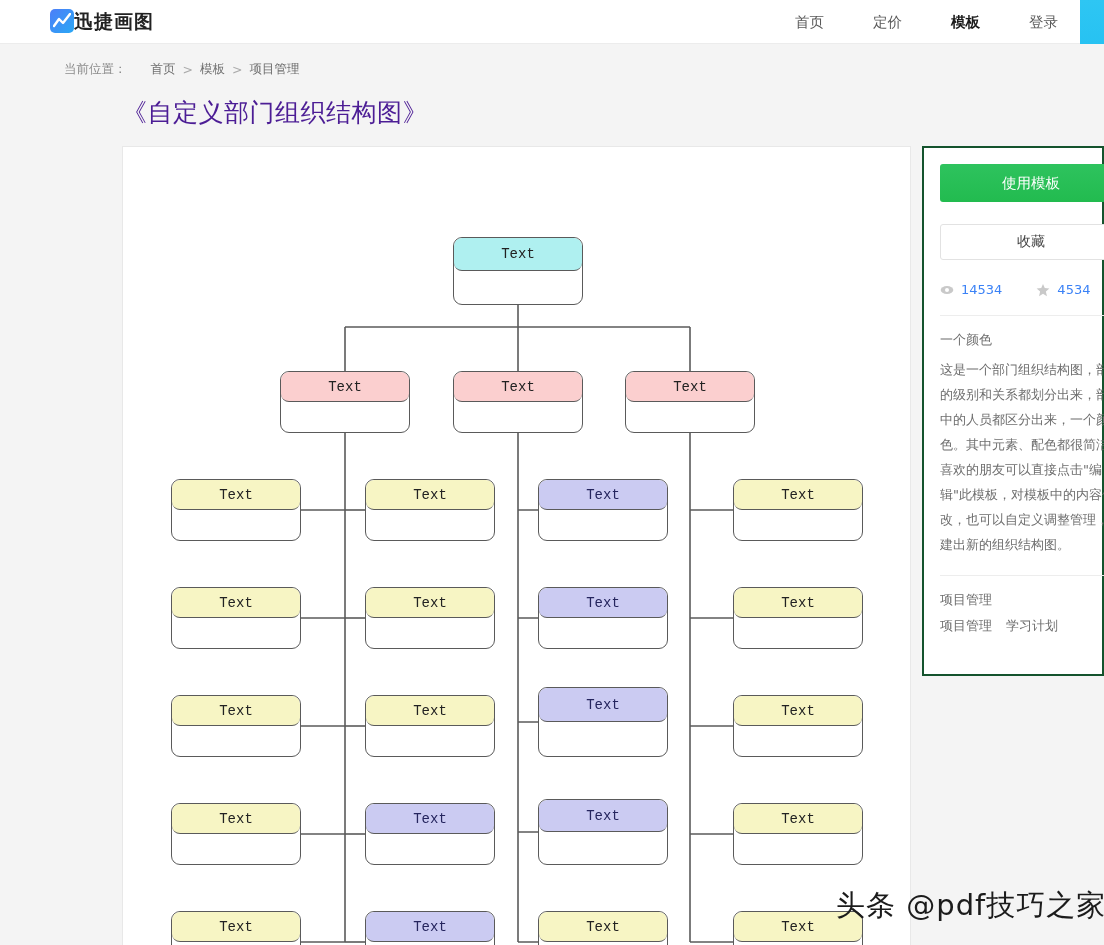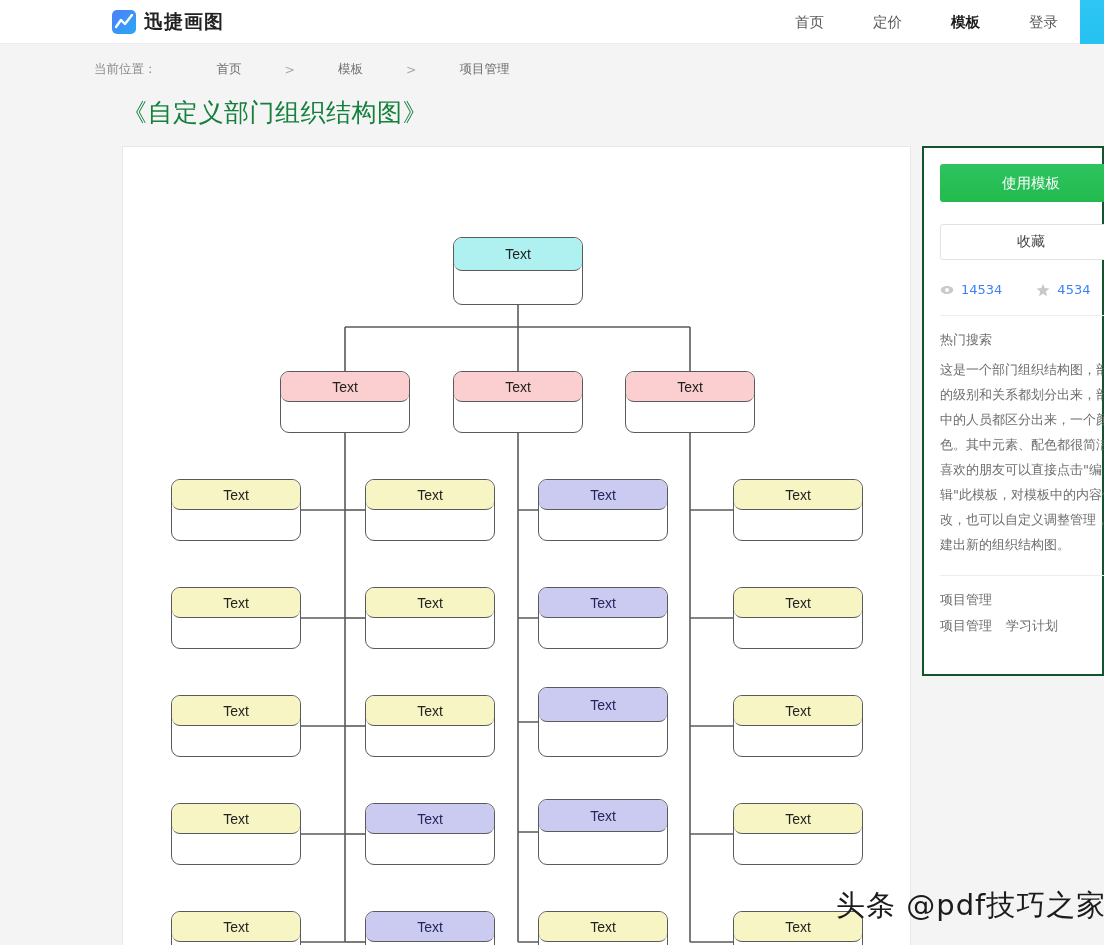--- a/index.html
+++ b/index.html
@@ -14,23 +14,22 @@
   
   .header {
     position: relative;
     height: 44px;
     background: #ffffff;
     border-bottom: 1px solid #ececec;
     display: flex;
     align-items: center;
   }
   .brand {
-    display: flex; align-items: center;
-    margin-left: 112px;
-    gap: 8px;
+    display: flex; align-items: flex-start;
+    margin-left: 50px;
   }
   .brand-logo {
     width: 24px; height: 24px;
     border-radius: 5px;
     background: linear-gradient(135deg, #4d7ef8 0%, #2aa8f5 100%);
     position: relative;
     flex: none;
   }
   .brand-logo svg { position: absolute; left: 3px; top: 4px; }
   .brand-name {
@@ -56,37 +55,36 @@
   .nav-item.active { color: #1a1a1a; font-weight: bold; }
   .header-cta {
     position: absolute;
     right: 0; top: 0;
     width: 24px; height: 44px;
     background: linear-gradient(180deg, #2ec6f3 0%, #27c2f2 100%);
   }
 
   
   .breadcrumb {
-    margin: 17px 0 0 94px;
+    margin: 17px 0 0 64px;
     font-size: 12.5px;
     color: #8b8b8b;
     display: flex;
     align-items: center;
     font-family: "DejaVu Sans", sans-serif;
-    gap: 36px;
   }
   .crumb-label { margin-right: 24px; }
   .crumb-link { color: #6f6f6f; cursor: pointer; }
   .crumb-sep { margin: 0 7px; color: #aaa; }
 
   
   .page-title {
     margin: 18px 0 0 122px;
     font-size: 25px;
-    color: #15803d;
+    color: #4c1d95;
     font-weight: normal;
     letter-spacing: 0.5px;
     font-family: "DejaVu Sans", sans-serif;
   }
 
   
   .content {
     position: relative;
     margin-top: 17px;
     padding-left: 122px;
@@ -120,21 +118,21 @@
     border-radius: 9px;
     overflow: hidden;
   }
   .node-head {
     height: 50%;
     border-bottom: 1px solid #5a5a5a;
     border-radius: 8px;
     display: flex;
     align-items: center;
     justify-content: center;
-    font-family: Liberation Sans, sans-serif;
+    font-family: Liberation Mono, monospace;
     font-size: 14px;
     color: #222;
     box-sizing: border-box;
   }
   .node.cyan  .node-head { background: #aff0f0; }
   .node.pink  .node-head { background: #fbcfcf; }
   .node.yellow .node-head { background: #f7f5c4; }
   .node.purple .node-head { background: #cbcbf2; color:#25255e; }
 
   
@@ -378,21 +376,21 @@
           <svg width="14" height="14" viewBox="0 0 16 16">
             <polygon points="8,1 10,5.8 15.3,6.2 11.3,9.7 12.5,15 8,12.2 3.5,15 4.7,9.7 0.7,6.2 6,5.8" fill="#c9c9c9"></polygon>
           </svg>
         </span>
         <span>4534</span>
       </span>
     </div>
 
     <div class="divider"></div>
 
-    <div class="section-title">热门搜索</div>
+    <div class="section-title">一个颜色</div>
     <div class="desc">这是一个部门组织结构图，部门的级别和关系都划分出来，部门中的人员都区分出来，一个颜色。其中元素、配色都很简洁，喜欢的朋友可以直接点击"编辑"此模板，对模板中的内容修改，也可以自定义调整管理，创建出新的组织结构图。</div>
 
     <div class="divider"></div>
 
     <div class="section-title">项目管理</div>
     <div class="tags">
       <span class="tag">项目管理</span>
       <span class="tag">学习计划</span>
     </div>
   </aside>

